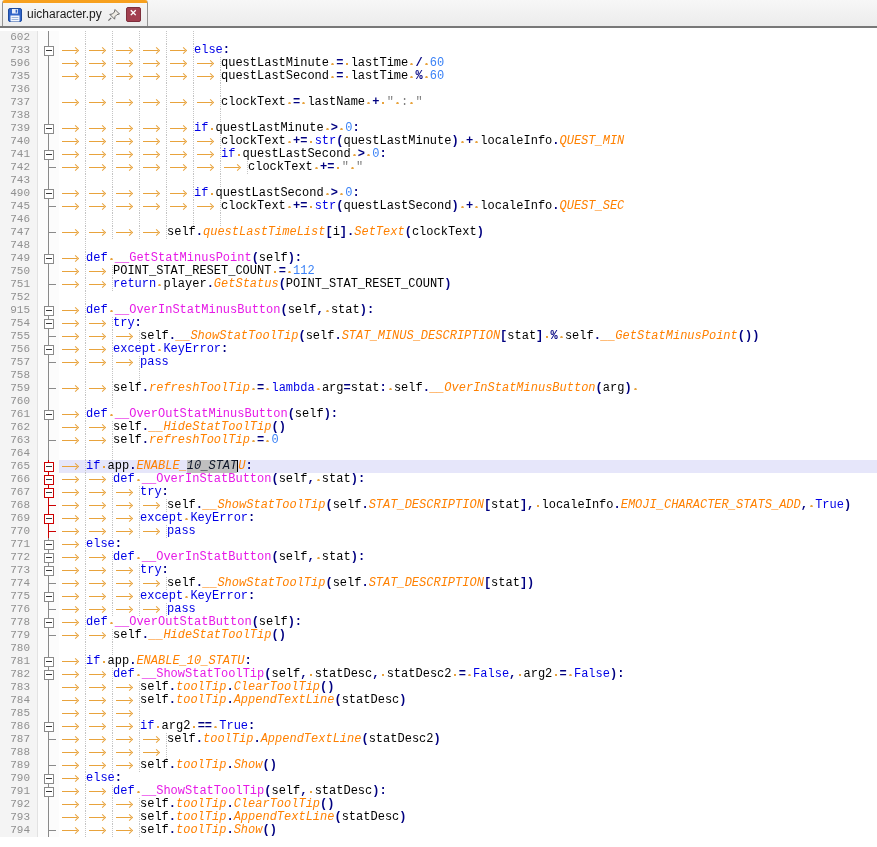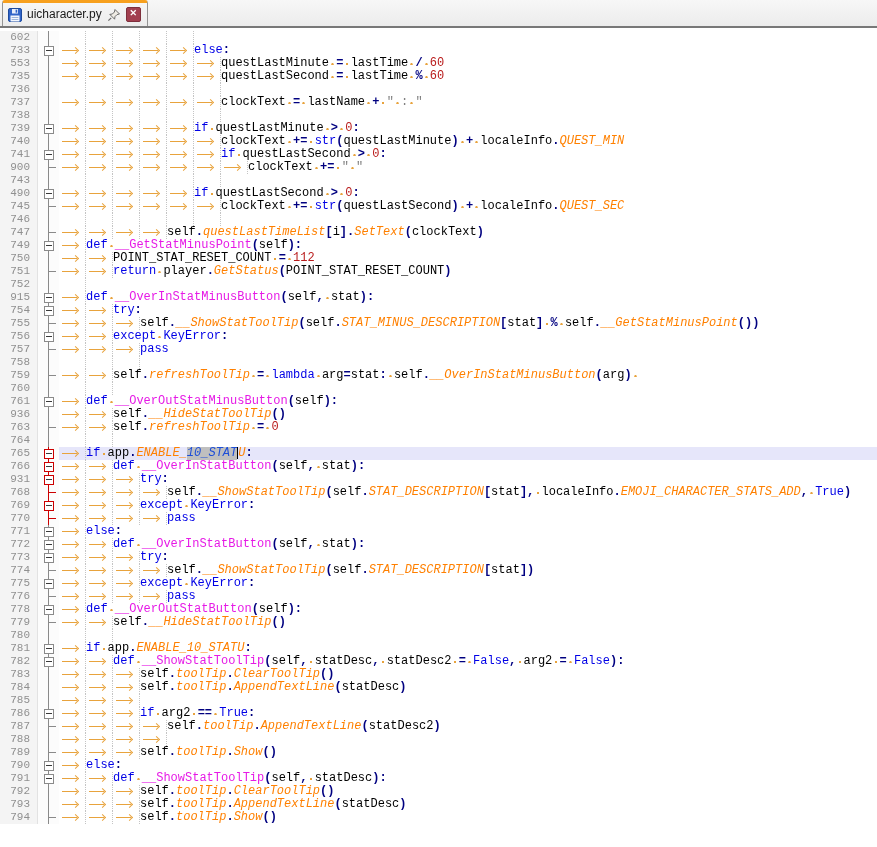--- a/index.html
+++ b/index.html
@@ -27,26 +27,26 @@
   .fbx{position:absolute;left:6px;top:2px;width:8px;height:8px;background:#fff;border:1px solid #8a8a8a;z-index:2;}
   .fbx::after{content:'';position:absolute;left:1px;right:1px;top:3px;border-top:1px solid #3a3a3a;}
   .f-red .fbx{border-color:#cc0000;}
   .code{flex:1 1 auto;white-space:pre;position:relative;}
   .row.cur .code{background:#e6e6fa;}
   
   .tk{font-size:12px;line-height:13px;}
   .tk.kw{color:#0000e6;font-weight:normal;}
   .tk.fn{color:#e61ae6;}
   .tk.at{color:#ff8000;font-style:italic;text-align:center;}
-  .tk.nu{color:#b91c1c;}
+  .tk.nu{color:#3b82f6;}
   .tk.st{color:#808080;}
   .tk.op{color:#000080;font-weight:bold;}
   .tk.tx{color:#000000;}
   .tk.sp{background:radial-gradient(circle at 50% 58%, #e8a33d 1px, rgba(0,0,0,0) 1.3px);}
-  .tk.sel{color:#1d4ed8;font-style:italic;background:#bfbfbf;}
+  .tk.sel{color:#0f172a;font-style:italic;background:#bfbfbf;}
   .caret{display:inline-block;width:1px;height:12px;background:#000;vertical-align:top;}
   
   .tab{display:inline-block;width:27px;height:13px;position:relative;vertical-align:top;border-right:1px dotted #c4c4c4;box-sizing:border-box;}
   .tab::before{content:'';position:absolute;left:3px;right:8px;top:6px;border-top:1px solid #e8a33d;}
   .tab::after{content:'';position:absolute;right:7px;top:4px;width:4px;height:4px;
     border-top:1px solid #e8a33d;border-right:1px solid #e8a33d;transform:rotate(45deg);}
   .guide{display:inline-block;width:27px;height:13px;border-right:1px dotted #c4c4c4;box-sizing:border-box;vertical-align:top;}
 </style>
 </head>
 <body>
@@ -84,21 +84,21 @@
           <span class="code"><span class="guide"></span><span class="guide"></span><span class="guide"></span><span class="guide"></span><span class="guide"></span></span>
         </div>
         <div class="row">
           <span class="ln">733</span>
           <span class="fold f-box">
             <span class="fbx"></span>
           </span>
           <span class="code"><span class="tab"></span><span class="tab"></span><span class="tab"></span><span class="tab"></span><span class="tab"></span><span class="tk kw">else</span><span class="tk op">:</span></span>
         </div>
         <div class="row">
-          <span class="ln">553</span>
+          <span class="ln">596</span>
           <span class="fold f-line"></span>
           <span class="code"><span class="tab"></span><span class="tab"></span><span class="tab"></span><span class="tab"></span><span class="tab"></span><span class="tab"></span><span class="tk tx">questLastMinute</span><span class="tk sp"> </span><span class="tk op">=</span><span class="tk sp"> </span><span class="tk tx">lastTime</span><span class="tk sp"> </span><span class="tk op">/</span><span class="tk sp"> </span><span class="tk nu">60</span></span>
         </div>
         <div class="row">
           <span class="ln">735</span>
           <span class="fold f-line"></span>
           <span class="code"><span class="tab"></span><span class="tab"></span><span class="tab"></span><span class="tab"></span><span class="tab"></span><span class="tab"></span><span class="tk tx">questLastSecond</span><span class="tk sp"> </span><span class="tk op">=</span><span class="tk sp"> </span><span class="tk tx">lastTime</span><span class="tk sp"> </span><span class="tk op">%</span><span class="tk sp"> </span><span class="tk nu">60</span></span>
         </div>
         <div class="row">
           <span class="ln">736</span>
@@ -128,21 +128,21 @@
           <span class="code"><span class="tab"></span><span class="tab"></span><span class="tab"></span><span class="tab"></span><span class="tab"></span><span class="tab"></span><span class="tk tx">clockText</span><span class="tk sp"> </span><span class="tk op">+=</span><span class="tk sp"> </span><span class="tk kw">str</span><span class="tk op">(</span><span class="tk tx">questLastMinute</span><span class="tk op">)</span><span class="tk sp"> </span><span class="tk op">+</span><span class="tk sp"> </span><span class="tk tx">localeInfo</span><span class="tk op">.</span><span class="tk at">QUEST_MIN</span></span>
         </div>
         <div class="row">
           <span class="ln">741</span>
           <span class="fold f-box">
             <span class="fbx"></span>
           </span>
           <span class="code"><span class="tab"></span><span class="tab"></span><span class="tab"></span><span class="tab"></span><span class="tab"></span><span class="tab"></span><span class="tk kw">if</span><span class="tk sp"> </span><span class="tk tx">questLastSecond</span><span class="tk sp"> </span><span class="tk op">&gt;</span><span class="tk sp"> </span><span class="tk nu">0</span><span class="tk op">:</span></span>
         </div>
         <div class="row">
-          <span class="ln">900</span>
+          <span class="ln">742</span>
           <span class="fold f-stub"></span>
           <span class="code"><span class="tab"></span><span class="tab"></span><span class="tab"></span><span class="tab"></span><span class="tab"></span><span class="tab"></span><span class="tab"></span><span class="tk tx">clockText</span><span class="tk sp"> </span><span class="tk op">+=</span><span class="tk sp"> </span><span class="tk st">"</span><span class="tk sp"> </span><span class="tk st">"</span></span>
         </div>
         <div class="row">
           <span class="ln">743</span>
           <span class="fold f-line"></span>
           <span class="code"><span class="guide"></span><span class="guide"></span><span class="guide"></span><span class="guide"></span><span class="guide"></span><span class="guide"></span></span>
         </div>
         <div class="row">
           <span class="ln">490</span>
@@ -160,20 +160,25 @@
           <span class="ln">746</span>
           <span class="fold f-line"></span>
           <span class="code"><span class="guide"></span><span class="guide"></span><span class="guide"></span><span class="guide"></span><span class="guide"></span><span class="guide"></span></span>
         </div>
         <div class="row">
           <span class="ln">747</span>
           <span class="fold f-stub"></span>
           <span class="code"><span class="tab"></span><span class="tab"></span><span class="tab"></span><span class="tab"></span><span class="tk tx">self</span><span class="tk op">.</span><span class="tk at">questLastTimeList</span><span class="tk op">[</span><span class="tk tx">i</span><span class="tk op">]</span><span class="tk op">.</span><span class="tk at">SetText</span><span class="tk op">(</span><span class="tk tx">clockText</span><span class="tk op">)</span></span>
         </div>
         <div class="row">
+          <span class="ln">748</span>
+          <span class="fold f-line"></span>
+          <span class="code"><span class="guide"></span></span>
+        </div>
+        <div class="row">
           <span class="ln">749</span>
           <span class="fold f-box">
             <span class="fbx"></span>
           </span>
           <span class="code"><span class="tab"></span><span class="tk kw">def</span><span class="tk sp"> </span><span class="tk fn">__GetStatMinusPoint</span><span class="tk op">(</span><span class="tk tx">self</span><span class="tk op">)</span><span class="tk op">:</span></span>
         </div>
         <div class="row">
           <span class="ln">750</span>
           <span class="fold f-line"></span>
           <span class="code"><span class="tab"></span><span class="tab"></span><span class="tk tx">POINT_STAT_RESET_COUNT</span><span class="tk sp"> </span><span class="tk op">=</span><span class="tk sp"> </span><span class="tk nu">112</span></span>
@@ -235,21 +240,21 @@
           <span class="code"><span class="guide"></span><span class="guide"></span></span>
         </div>
         <div class="row">
           <span class="ln">761</span>
           <span class="fold f-box">
             <span class="fbx"></span>
           </span>
           <span class="code"><span class="tab"></span><span class="tk kw">def</span><span class="tk sp"> </span><span class="tk fn">__OverOutStatMinusButton</span><span class="tk op">(</span><span class="tk tx">self</span><span class="tk op">)</span><span class="tk op">:</span></span>
         </div>
         <div class="row">
-          <span class="ln">936</span>
+          <span class="ln">762</span>
           <span class="fold f-line"></span>
           <span class="code"><span class="tab"></span><span class="tab"></span><span class="tk tx">self</span><span class="tk op">.</span><span class="tk at">__HideStatToolTip</span><span class="tk op">()</span></span>
         </div>
         <div class="row">
           <span class="ln">763</span>
           <span class="fold f-stub"></span>
           <span class="code"><span class="tab"></span><span class="tab"></span><span class="tk tx">self</span><span class="tk op">.</span><span class="tk at">refreshToolTip</span><span class="tk sp"> </span><span class="tk op">=</span><span class="tk sp"> </span><span class="tk nu">0</span></span>
         </div>
         <div class="row">
           <span class="ln">764</span>
@@ -264,21 +269,21 @@
           <span class="code"><span class="tab"></span><span class="tk kw">if</span><span class="tk sp"> </span><span class="tk tx">app</span><span class="tk op">.</span><span class="tk at">ENABLE_</span><span class="tk sel">10_STAT</span><span class="caret"></span><span class="tk at">U</span><span class="tk op">:</span></span>
         </div>
         <div class="row">
           <span class="ln">766</span>
           <span class="fold f-box f-red">
             <span class="fbx"></span>
           </span>
           <span class="code"><span class="tab"></span><span class="tab"></span><span class="tk kw">def</span><span class="tk sp"> </span><span class="tk fn">__OverInStatButton</span><span class="tk op">(</span><span class="tk tx">self</span><span class="tk op">,</span><span class="tk sp"> </span><span class="tk tx">stat</span><span class="tk op">)</span><span class="tk op">:</span></span>
         </div>
         <div class="row">
-          <span class="ln">931</span>
+          <span class="ln">767</span>
           <span class="fold f-box f-red">
             <span class="fbx"></span>
           </span>
           <span class="code"><span class="tab"></span><span class="tab"></span><span class="tab"></span><span class="tk kw">try</span><span class="tk op">:</span></span>
         </div>
         <div class="row">
           <span class="ln">768</span>
           <span class="fold f-stub f-red"></span>
           <span class="code"><span class="tab"></span><span class="tab"></span><span class="tab"></span><span class="tab"></span><span class="tk tx">self</span><span class="tk op">.</span><span class="tk at">__ShowStatToolTip</span><span class="tk op">(</span><span class="tk tx">self</span><span class="tk op">.</span><span class="tk at">STAT_DESCRIPTION</span><span class="tk op">[</span><span class="tk tx">stat</span><span class="tk op">]</span><span class="tk op">,</span><span class="tk sp"> </span><span class="tk tx">localeInfo</span><span class="tk op">.</span><span class="tk at">EMOJI_CHARACTER_STATS_ADD</span><span class="tk op">,</span><span class="tk sp"> </span><span class="tk kw">True</span><span class="tk op">)</span></span>
         </div>

